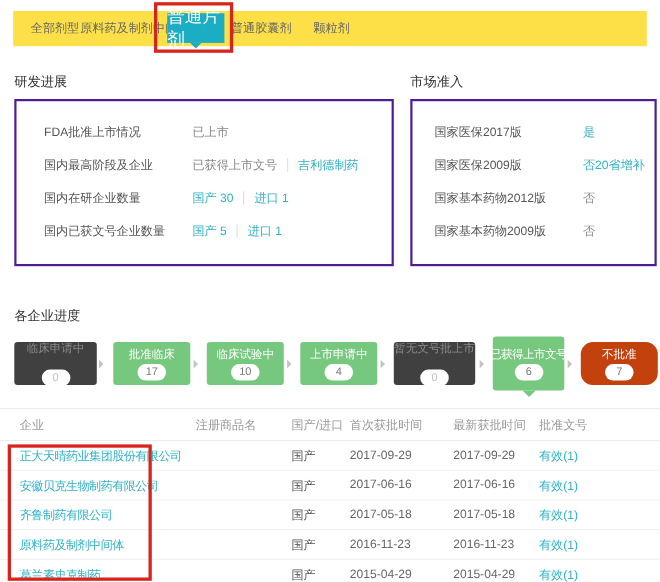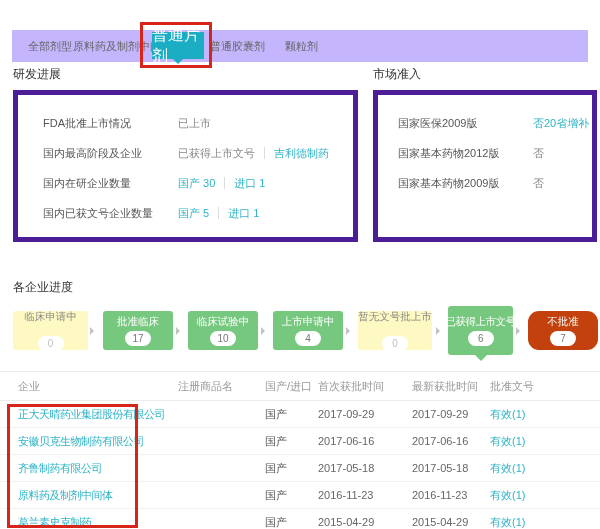--- a/index.html
+++ b/index.html
@@ -1,53 +1,53 @@
 <!DOCTYPE html>
 <html><head>
 <meta charset="utf-8">
 <style>
   html,body{margin:0;padding:0;background:#fff;}
   #app{position:relative;width:600px;height:529px;background:#fff;overflow:hidden;
        font-family:"Liberation Sans","DejaVu Sans",sans-serif;color:#555;}
 
   
-  .tabbar{position:absolute;left:12px;top:10px;width:576px;height:32px;background:#c4b5fd;margin-top:20px;}
+  .tabbar{position:absolute;left:12px;top:10px;width:576px;height:32px;background:#fde047;}
   .tab{position:absolute;top:0;height:32px;line-height:32px;font-size:11px;color:#666;white-space:nowrap;cursor:pointer;}
   .tab-1{left:16px}.tab-2{left:61px}.tab-4{left:198px}.tab-5{left:273px}
   .tab-active{position:absolute;left:140px;top:2px;width:52px;height:27px;background:#1badc3;color:#fff;
               font-size:16px;display:flex;align-items:center;justify-content:center;z-index:2;cursor:pointer;}
   .tab-active::after{content:"";position:absolute;bottom:-5px;left:50%;margin-left:-5px;
               border-left:5px solid transparent;border-right:5px solid transparent;border-top:5px solid #1badc3;}
 
   
   .anno{position:absolute;border:3px solid #d8251b;box-sizing:border-box;z-index:6;pointer-events:none;}
   .anno-tab{left:128px;top:-8px;width:72px;height:46px;}
   .anno-col{left:7px;top:404px;width:131px;height:124px;}
 
   
   .sec-title{position:absolute;font-size:12px;color:#333;}
   .t-rd{left:13px;top:66px;}
   .t-mk{left:373px;top:66px;}
   .t-cp{left:13px;top:279px;text-align:right;}
-  .card{position:absolute;border:5px solid #4c1d95;background:#fff;box-sizing:border-box;}
+  .card{position:absolute;border:2px solid #4c1d95;background:#fff;box-sizing:border-box;}
   .card-rd{left:13px;top:90px;width:345px;height:152px;padding:13px 0 0 25px;}
   .card-mk{left:373px;top:90px;width:224px;height:152px;padding:13px 0 0 20px;}
   .crow{height:30px;display:flex;align-items:center;font-size:11px;}
   .crow .lbl{width:135px;color:#555;flex:none;}
   .v-gray{color:#888;text-align:center;}
   .v-teal{color:#2fb3c6;cursor:pointer;}
   .vsep{width:0;height:12px;border-left:1px solid #ddd;margin:0 9px;}
 
   
   .pipeline{position:absolute;left:0;top:303px;width:600px;height:62px;}
   .stage{position:absolute;top:8px;height:39px;border-radius:3px;display:flex;flex-direction:column;
          align-items:center;justify-content:center;gap:2px;font-size:10.5px;white-space:nowrap;cursor:pointer;box-sizing:border-box;}
   .stage .num{background:#fff;border-radius:8px;min-width:22px;height:15px;line-height:15px;
               text-align:center;font-size:10px;color:#777;padding:0 2px;}
-  .st-gray{background:#fef9c3;color:#8a8a8a;gap:12px;}
+  .st-gray{background:#404040;color:#8a8a8a;gap:12px;}
   .st-gray .num{color:#c2c2c2;}
   .st-green{background:#77c87f;color:#fff;}
   .st-slate{background:#c2410c;color:#fff;border-radius:11px;}
   .st-sel{top:3px;height:49px;letter-spacing:-0.5px;}
   .st-sel::after{content:"";position:absolute;bottom:-6px;left:50%;margin-left:-6px;
                  border-left:6px solid transparent;border-right:6px solid transparent;border-top:6px solid #77c87f;}
   .s0{left:13px;width:75px}.s1{left:103px;width:70px}.s2{left:188px;width:70px}.s3{left:273px;width:70px}
   .s4{left:358px;width:74px}.s5{left:448px;width:65px}.s6{left:528px;width:70px}
   .chev{position:absolute;top:24px;width:0;height:0;border-left:4px solid #c3c3c3;
         border-top:4px solid transparent;border-bottom:4px solid transparent;}
@@ -99,20 +99,24 @@
       <span class="lbl">国内已获文号企业数量</span>
       <span class="v-teal">国产 5</span>
       <span class="vsep"></span>
       <span class="v-teal">进口 1</span>
     </div>
   </div>
 
   <div class="sec-title t-mk">市场准入</div>
   <div class="card card-mk">
     <div class="crow">
+      <span class="lbl">国家医保2017版</span>
+      <span class="v-teal">是</span>
+    </div>
+    <div class="crow">
       <span class="lbl">国家医保2009版</span>
       <span class="v-teal">否20省增补</span>
     </div>
     <div class="crow">
       <span class="lbl">国家基本药物2012版</span>
       <span class="v-gray">否</span>
     </div>
     <div class="crow">
       <span class="lbl">国家基本药物2009版</span>
       <span class="v-gray">否</span>

